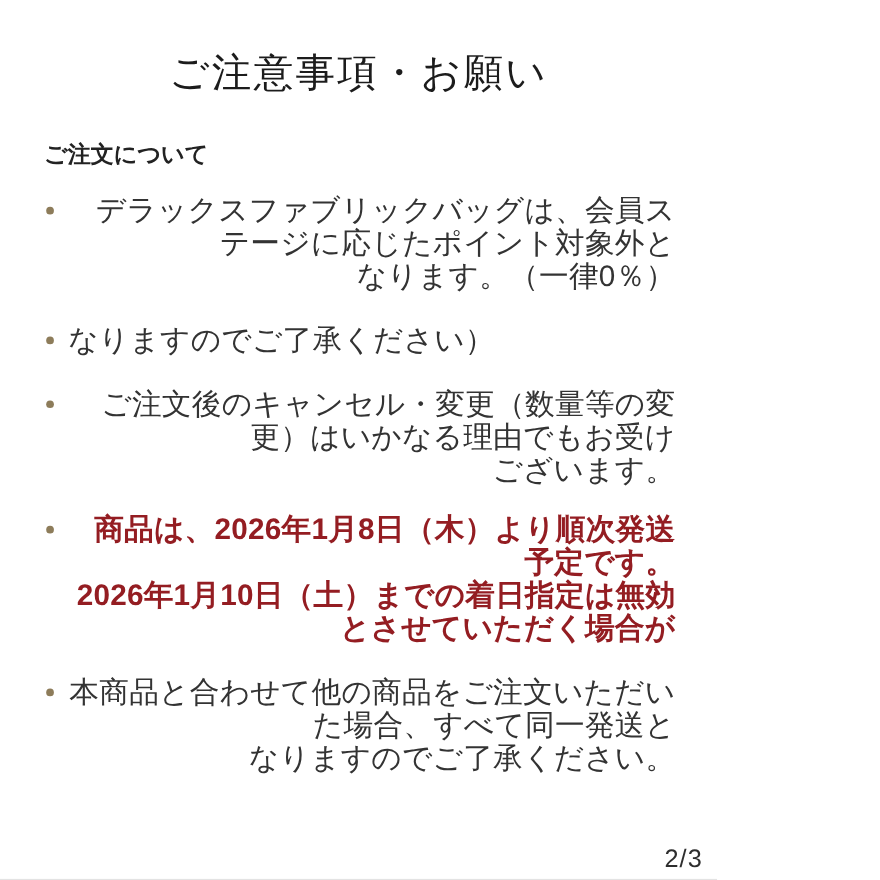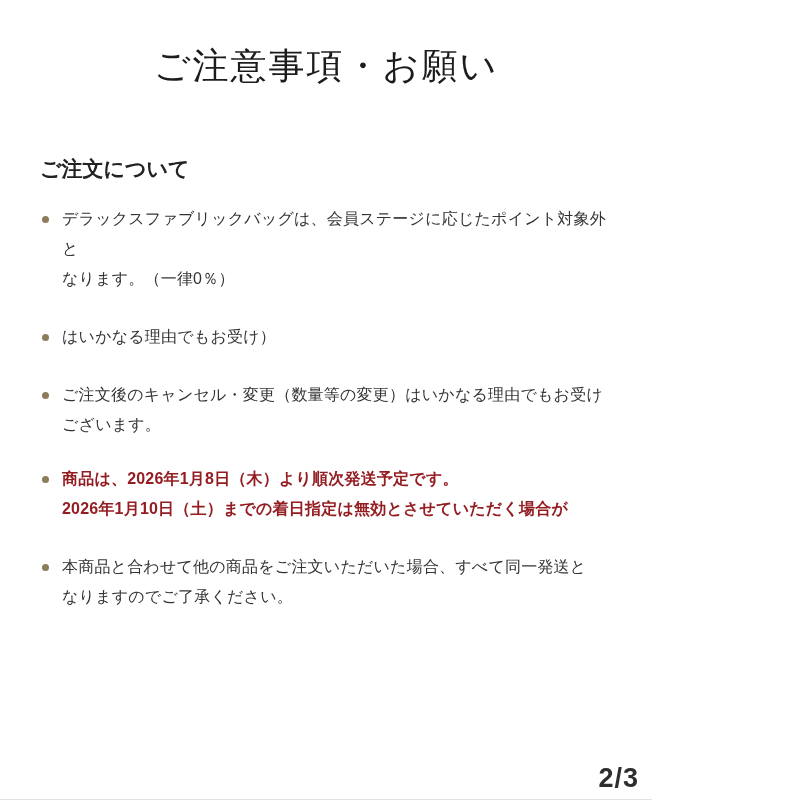--- a/index.html
+++ b/index.html
@@ -26,56 +26,56 @@
     color: #1c1c1c;
   }
   .content { padding: 0 38px 0 40px; }
   .section-heading {
     font-size: 21px;
     font-weight: bold;
     line-height: 23px;
     color: #222222;
     margin: 0;
   }
-  .heading-order { margin-top: 66px; }
+  .heading-order { margin-top: 38px; }
   .heading-ship  { margin-top: 33px; }
   ul.notes {
     list-style: none;
     margin: 24px 0 0 0;
     padding: 0;
   }
   li.note {
     display: flex;
     align-items: flex-start;
     margin: 0 0 28px 0;
   }
   li.note:last-child { margin-bottom: 0; }
   .dot {
     flex: 0 0 auto;
     width: 7px; height: 7px;
     border-radius: 50%;
     background: #8d7c5a;
     margin: 12px 13px 0 2px;
   }
   .txt {
-    font-size: 16px;
+    font-size: 27px;
     line-height: 30px;
     letter-spacing: 0.2px;
     color: #333333;
+    text-align: right;
   }
   .line { display: block; }
   .seg-n { color: #333333; font-weight: normal; }
   .seg-r { color: #941d22; font-weight: bold; }
   .page-num {
     position: absolute;
     right: 13px; bottom: 6px;
-    font-size: 27px;
+    font-size: 23px;
     letter-spacing: 1px;
     color: #2e2e2e;
-    font-weight: bold;
   }
   .bottom-edge {
     position: absolute;
     left: 0; right: 0; bottom: 0;
     height: 1px;
     background: #e3e3e3;
   }
 </style>
 </head>
 <body>
@@ -92,21 +92,21 @@
       <li class="note">
         <span class="dot"></span>
         <div class="txt">
           <span class="line"><span class="seg-n">デラックスファブリックバッグは、会員ステージに応じたポイント対象外と</span></span>
           <span class="line"><span class="seg-n">なります。（一律0％）</span></span>
         </div>
       </li>
       <li class="note">
         <span class="dot"></span>
         <div class="txt">
-          <span class="line"><span class="seg-n">はいかなる理由でもお受け）</span></span>
+          <span class="line"><span class="seg-n">なりますのでご了承ください）</span></span>
         </div>
       </li>
       <li class="note">
         <span class="dot"></span>
         <div class="txt">
           <span class="line"><span class="seg-n">ご注文後のキャンセル・変更（数量等の変更）はいかなる理由でもお受け</span></span>
           <span class="line"><span class="seg-n">ございます。</span></span>
         </div>
       </li>
     </ul>

